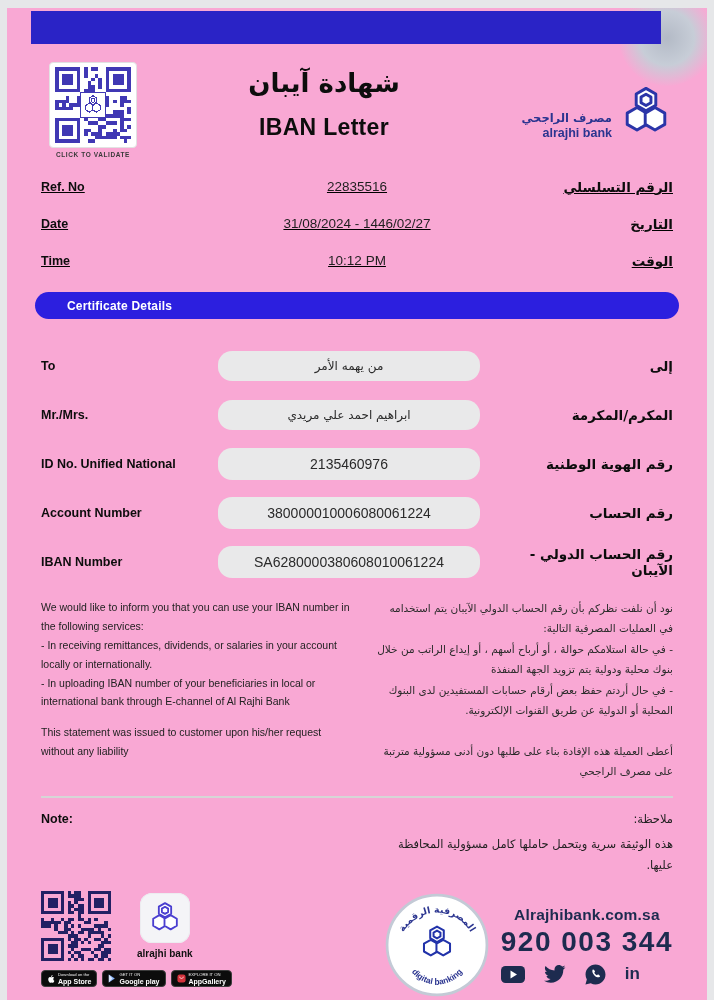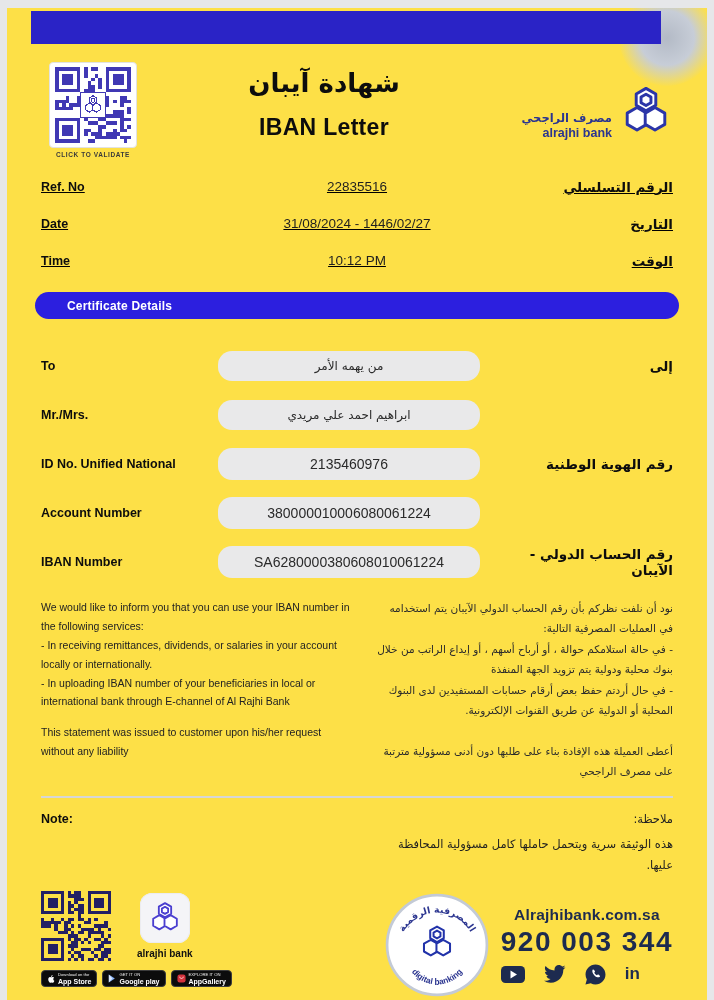--- a/index.html
+++ b/index.html
@@ -1,18 +1,18 @@
 <!DOCTYPE html>
 <html><head>
 <meta charset="utf-8">
 <style>
   * { margin:0; padding:0; box-sizing:border-box; }
   html,body { width:714px; height:1000px; }
   body { background:#e6e7e9; font-family:"Liberation Sans","DejaVu Sans",sans-serif; position:relative; }
-  .page { position:absolute; left:7px; top:8px; width:700px; height:992px; background:#fde047; overflow:hidden; }
+  .page { position:absolute; left:7px; top:8px; width:700px; height:992px; background:#f9a8d4; overflow:hidden; }
   .content { position:relative; padding:0 34px; }
 
   
   .bubble { position:absolute; left:612px; top:-18px; width:96px; height:96px; border-radius:50%;
     background:radial-gradient(circle,#b3bac6 0%,#c7cdd7 40%,rgba(240,241,244,0) 72%); z-index:1; }
   .topbar { position:absolute; left:24px; top:3px; width:630px; height:33px; background:#2a23c6; z-index:2; }
   .header-row { display:flex; align-items:flex-start; padding-top:54px; position:relative; z-index:3; }
   .qr-block { width:104px; text-align:center; }
   .qr-box { width:88px; height:86px; margin:0 auto; padding:4px; background:#fff; border:1px solid #e2e2e2; border-radius:4px; }
   .qr-caption { font-size:6.5px; letter-spacing:.6px; color:#3a3a3a; margin-top:3px; font-weight:bold; }
@@ -256,29 +256,31 @@
 
     <div class="details">
       <div class="detail-row">
         <span class="lbl-en">To</span>
         <span class="pill" dir="rtl">من يهمه الأمر</span>
         <span class="lbl-ar">إلى</span>
       </div>
       <div class="detail-row">
         <span class="lbl-en">Mr./Mrs.</span>
         <span class="pill" dir="rtl">ابراهيم احمد علي مريدي</span>
+        <span class="lbl-ar">المكرم/المكرمة</span>
       </div>
       <div class="detail-row">
         <span class="lbl-en">ID No. Unified National</span>
         <span class="pill num">2135460976</span>
         <span class="lbl-ar">رقم الهوية الوطنية</span>
       </div>
       <div class="detail-row">
         <span class="lbl-en">Account Number</span>
         <span class="pill num">380000010006080061224</span>
+        <span class="lbl-ar">رقم الحساب</span>
       </div>
       <div class="detail-row">
         <span class="lbl-en">IBAN Number</span>
         <span class="pill num">SA6280000380608010061224</span>
         <span class="lbl-ar">رقم الحساب الدولي - الآيبان</span>
       </div>
     </div>
 
     <div class="paras">
       <div class="col-en">

